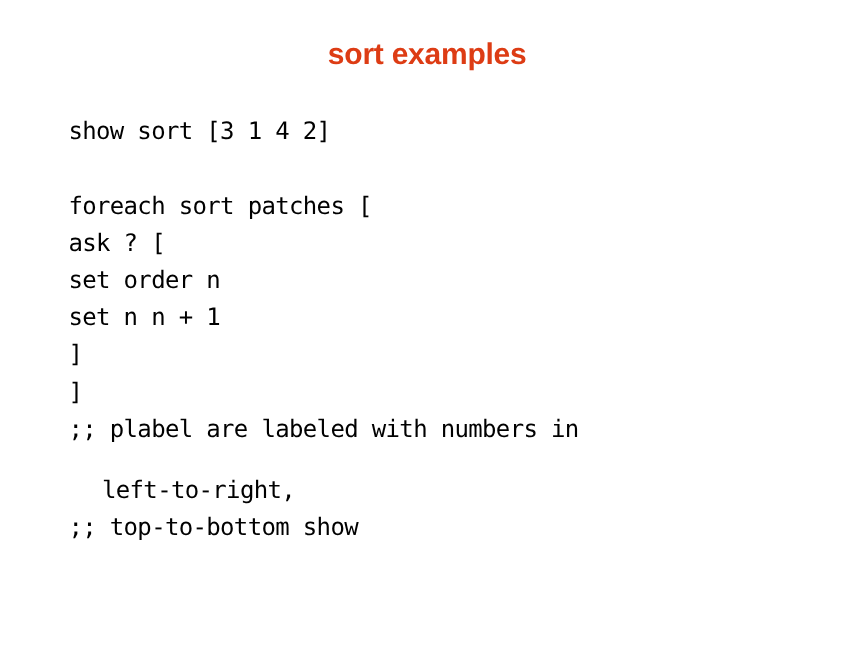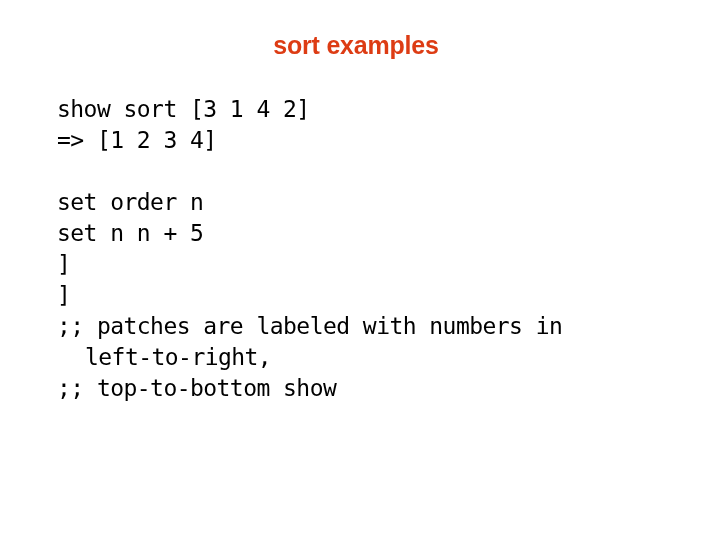--- a/index.html
+++ b/index.html
@@ -36,52 +36,54 @@
     letter-spacing: -0.2px;
     white-space: pre;
   }
 
   .slide-body {
     position: absolute;
     top: 94px;
     left: 57px;
     width: 640px;
     font-family: "DejaVu Sans Mono", "Liberation Mono", monospace;
-    font-size: 23px;
+    font-size: 20px;
     line-height: 31px;
     color: #000000;
     letter-spacing: -0.55px;
   }
 
   .code-line {
     white-space: pre;
     min-height: 31px;
   }
 
   .code-line.blank {
     height: 31px;
   }
 
   .code-line.continuation {
     padding-left: 28px;
+    margin-top: 20px;
   }
 </style>
 </head>
 <body>
 
 <div class="slide" style="background: rgb(255, 255, 255);">
 
   <div class="slide-title" style="color: rgb(221, 60, 20);">sort examples</div>
 
   <div class="slide-body" id="code-block" style="color: rgb(0, 0, 0);">
       <div class="code-line">show sort [3 1 4 2]</div>
-      <div class="code-line">=&gt; [1 2 3 4]</div>
       <div class="code-line blank"></div>
+      <div class="code-line">foreach sort patches [</div>
+      <div class="code-line">ask ? [</div>
       <div class="code-line">set order n</div>
-      <div class="code-line">set n n + 5</div>
+      <div class="code-line">set n n + 1</div>
       <div class="code-line">]</div>
       <div class="code-line">]</div>
-      <div class="code-line">;; patches are labeled with numbers in</div>
+      <div class="code-line">;; plabel are labeled with numbers in</div>
       <div class="code-line continuation">left-to-right,</div>
       <div class="code-line">;; top-to-bottom show</div>
     </div>
 
 </div>
 
 </body></html>

